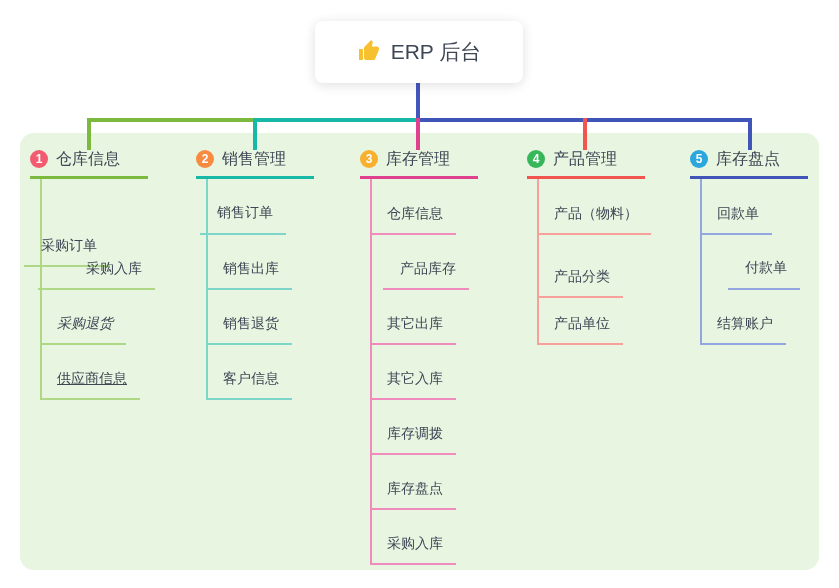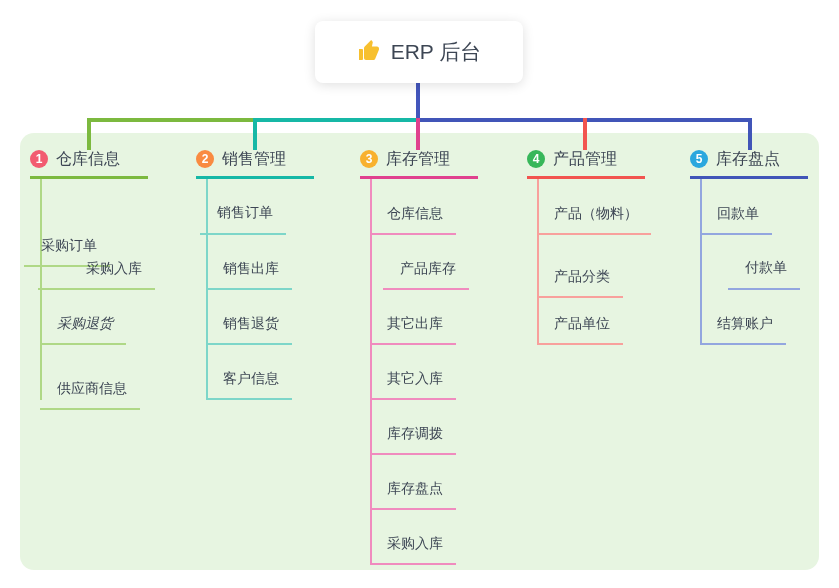--- a/index.html
+++ b/index.html
@@ -68,21 +68,21 @@
 
   <div id="branches">
       <div class="branch-header" style="left: 30px; top: 147px; border-bottom-color: rgb(124, 185, 63);">
         <span class="badge" style="background: rgb(242, 91, 112);">1</span>
         <span>仓库信息</span>
       </div>
       <div class="vline" style="left: 40px; top: 179px; height: 221px; width: 2px; background: rgb(175, 216, 134);"></div>
       <div class="leaf" style="left: 24px; top: 203px; border-bottom-color: rgb(175, 216, 134); margin-top: 32px;">采购订单</div>
       <div class="leaf" style="left: 38px; top: 258px; border-bottom-color: rgb(175, 216, 134); padding-left: 48px;">采购入库</div>
       <div class="leaf" style="left: 40px; top: 313px; border-bottom-color: rgb(175, 216, 134); font-style: italic;">采购退货</div>
-      <div class="leaf" style="left: 40px; top: 378px; border-bottom-color: rgb(175, 216, 134);">供应商信息</div>
+      <div class="leaf" style="left: 40px; top: 368px; border-bottom-color: rgb(175, 216, 134); text-decoration: underline;">供应商信息</div>
       <div class="branch-header" style="left: 196px; top: 147px; border-bottom-color: rgb(22, 184, 166);">
         <span class="badge" style="background: rgb(249, 139, 65);">2</span>
         <span>销售管理</span>
       </div>
       <div class="vline" style="left: 206px; top: 179px; height: 221px; width: 2px; background: rgb(125, 214, 201);"></div>
       <div class="leaf" style="left: 200px; top: 203px; border-bottom-color: rgb(125, 214, 201); font-family: Liberation Serif, serif;">销售订单</div>
       <div class="leaf" style="left: 206px; top: 258px; border-bottom-color: rgb(125, 214, 201);">销售出库</div>
       <div class="leaf" style="left: 206px; top: 313px; border-bottom-color: rgb(125, 214, 201);">销售退货</div>
       <div class="leaf" style="left: 206px; top: 368px; border-bottom-color: rgb(125, 214, 201);">客户信息</div>
       <div class="branch-header" style="left: 360px; top: 147px; border-bottom-color: rgb(224, 65, 142);">

